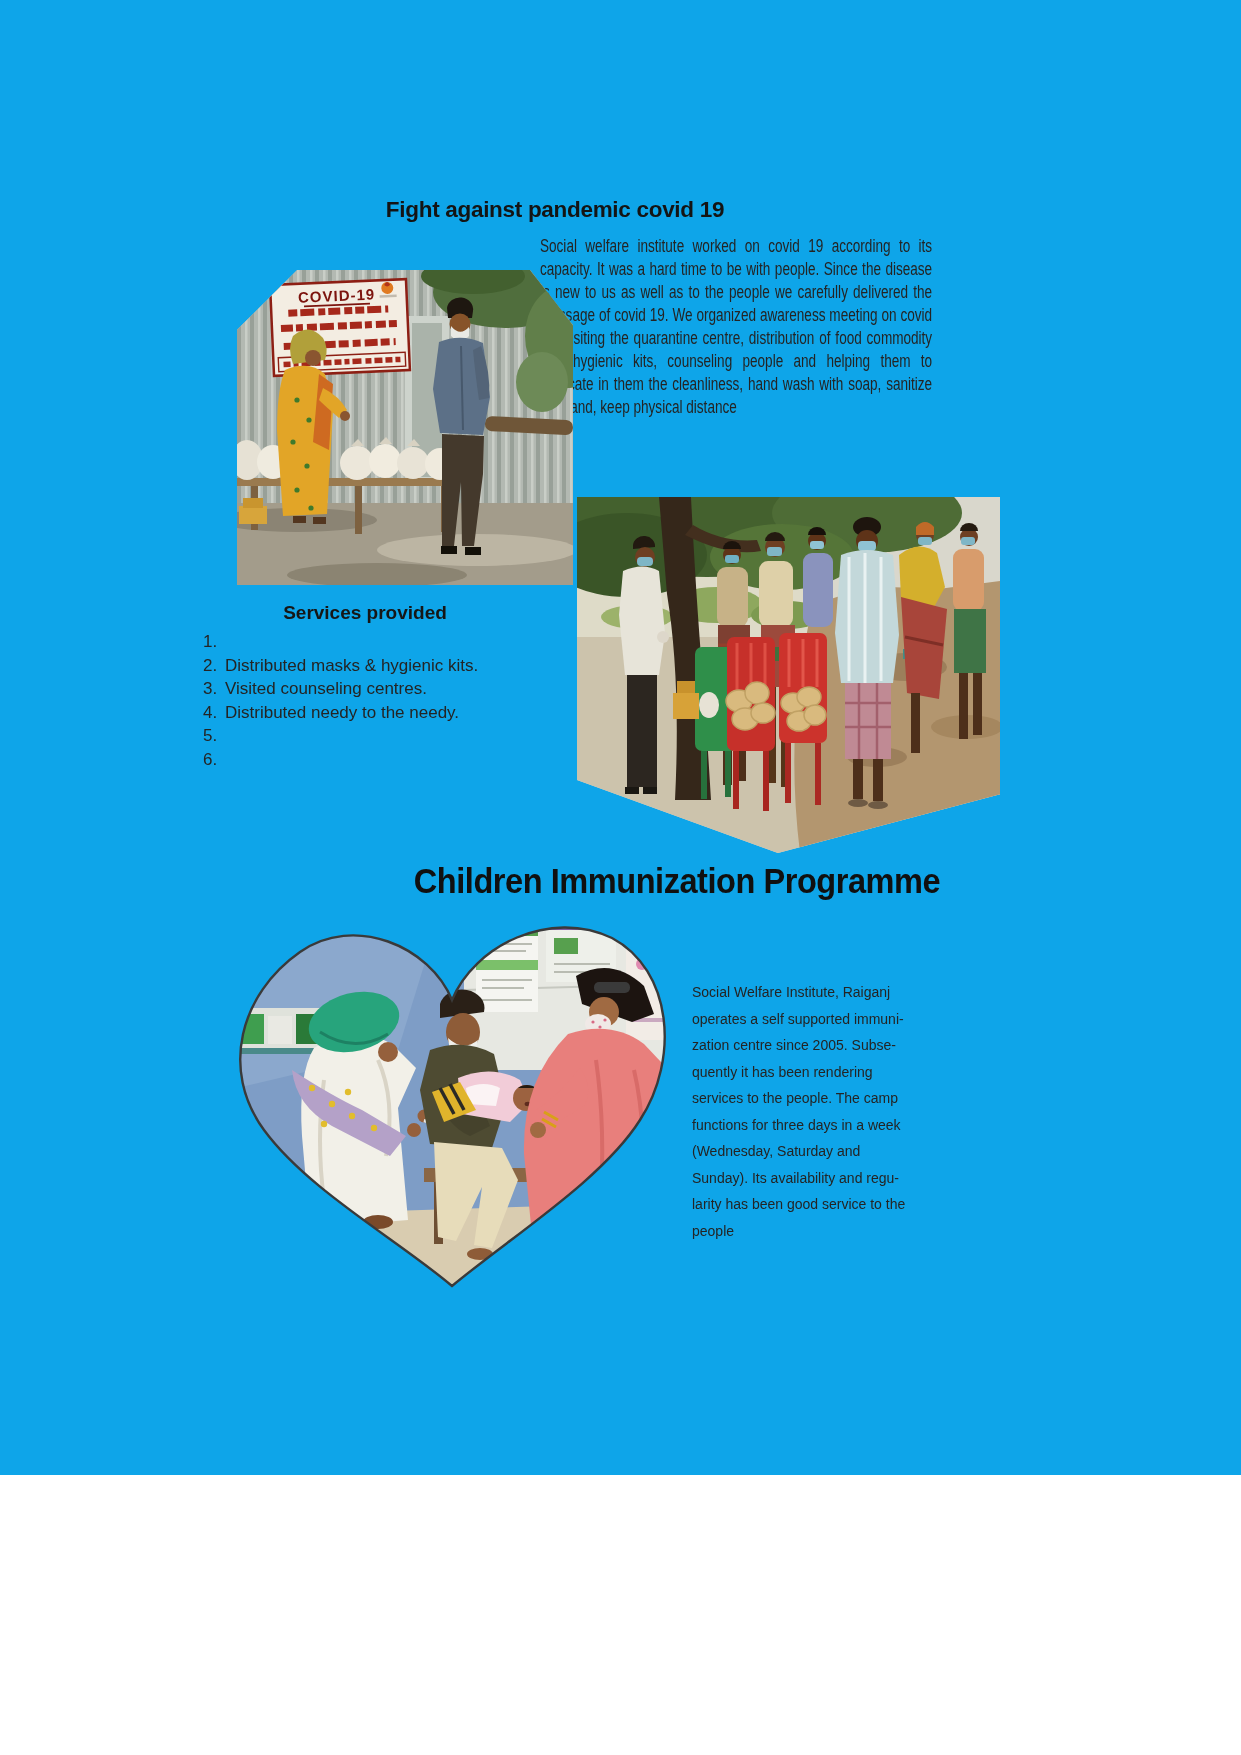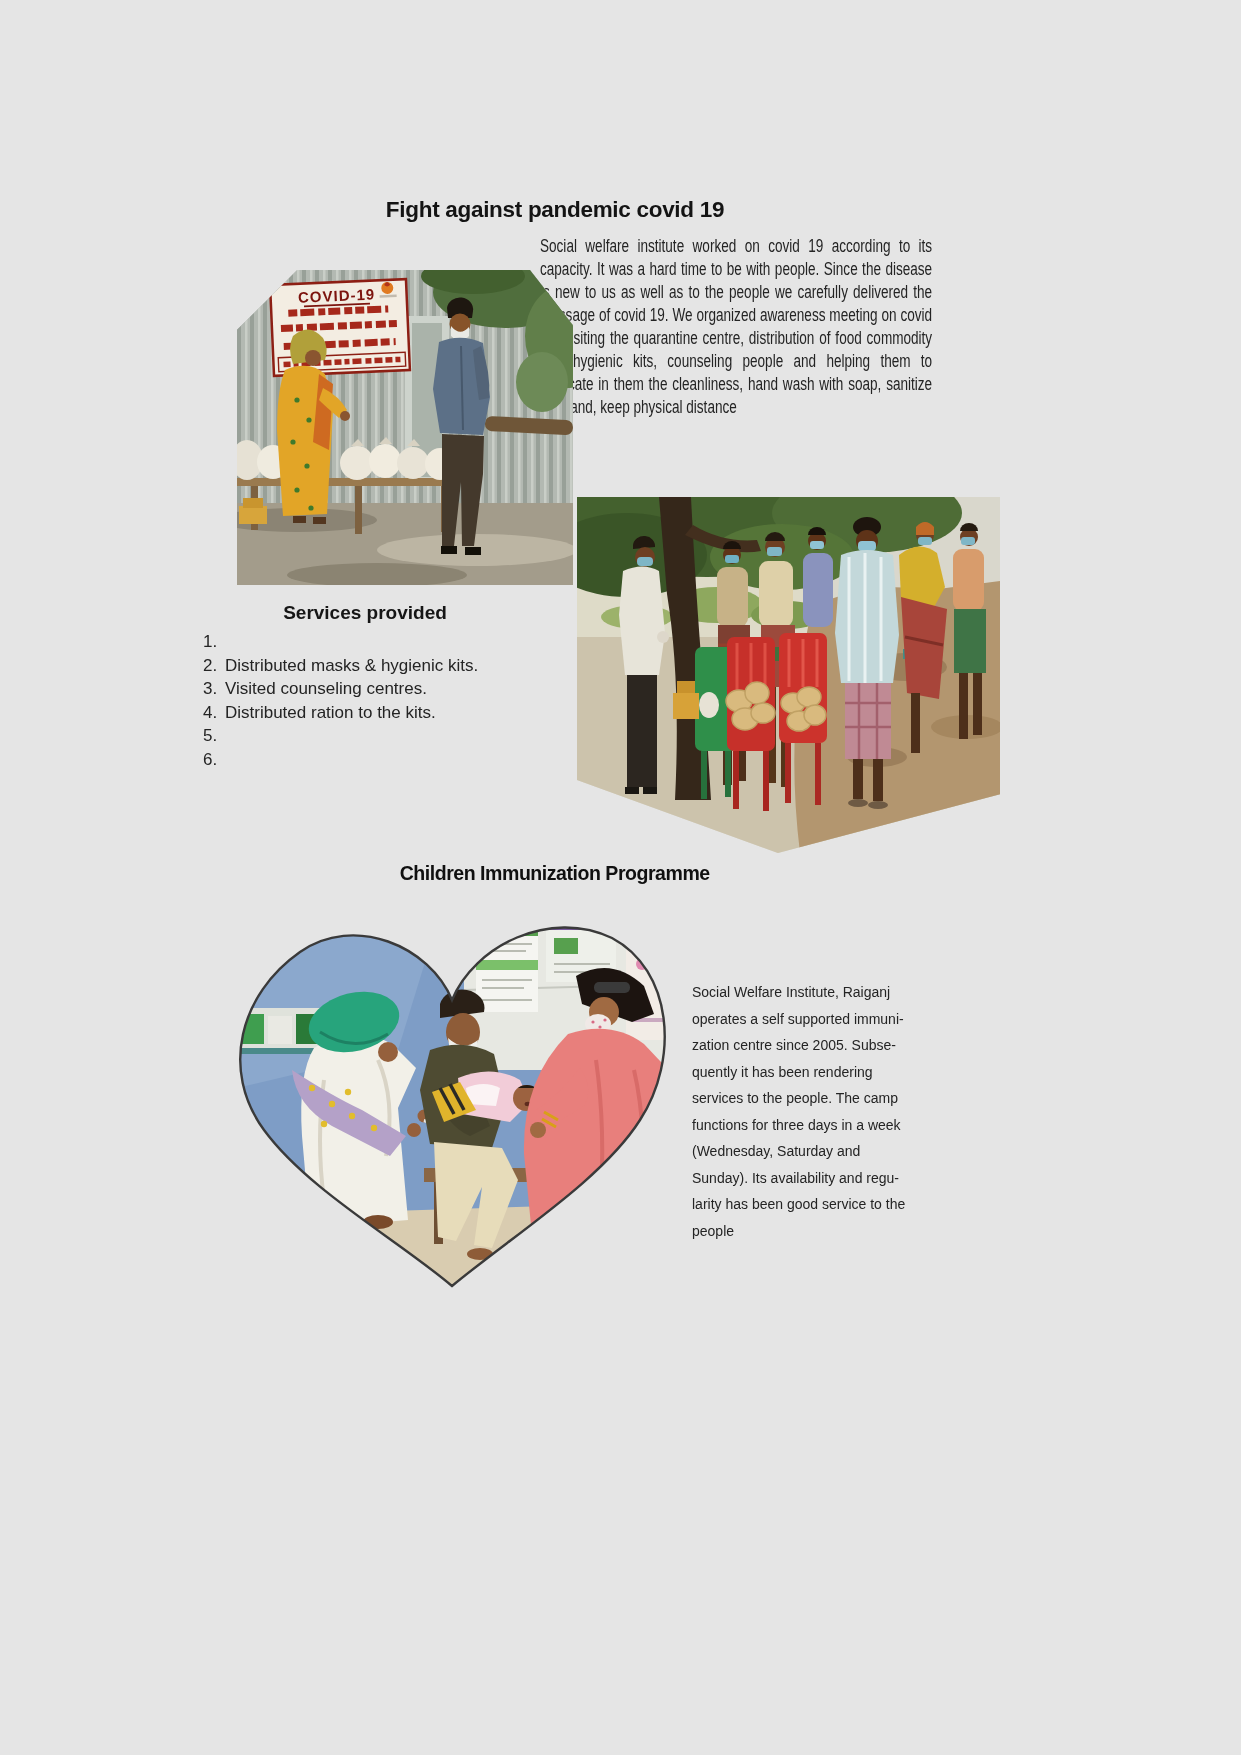--- a/index.html
+++ b/index.html
@@ -1,33 +1,33 @@
 <!DOCTYPE html>
 <html><head>
 <meta charset="utf-8">
 <style>
   *{box-sizing:border-box;margin:0;padding:0}
   html,body{background:#ffffff}
-  .page{position:relative;width:1241px;height:1755px;background:#e5e5e5;overflow:hidden;
+  .page{position:relative;width:1241px;height:1475px;background:#0ea5e9;overflow:hidden;
         font-family:"Liberation Sans",sans-serif;color:#1f1f1f}
   .abs{position:absolute}
   .t1{left:200px;top:197px;width:710px;text-align:center;font-size:22.5px;font-weight:bold;
       letter-spacing:-0.3px;color:#141414}
   .p1{left:540px;top:235px;width:506px;font-size:17.5px;line-height:23px;text-align:justify;
       transform:scaleX(0.775);transform-origin:0 0;color:#242424}
   .photo1{left:237px;top:270px;width:336px;height:315px;
       clip-path:polygon(17.9% 0,87.2% 0,100% 17.5%,100% 100%,0 100%,0 19%)}
   .svch{left:220px;top:602px;width:290px;text-align:center;font-size:19px;font-weight:bold;color:#161616}
   .svclist{left:203px;top:630px;width:380px;font-size:17px;line-height:23.5px;color:#242424}
   .svc-item{display:flex}
   .svc-num{flex:0 0 22px}
   .svc-text{white-space:pre-line}
   .photo2{left:577px;top:497px;width:423px;height:356px;
       clip-path:polygon(0 0,100% 0,100% 83.5%,47.5% 100%,0 79.5%)}
-  .t2{left:150px;top:861px;width:810px;text-align:center;font-size:21px;font-weight:800;color:#101010}
+  .t2{left:150px;top:861px;width:810px;text-align:right;font-size:35px;font-weight:800;color:#101010}
   .t2 span{display:inline-block;transform:scaleX(0.93);letter-spacing:-0.5px}
   .heart{left:226px;top:918px;width:452px;height:382px}
   .p2{left:692px;top:979px;width:345px;font-size:14px;line-height:26.5px;white-space:pre-line;color:#242424}
   svg{display:block;width:100%;height:100%}
   svg text{font-family:"Liberation Sans",sans-serif}
 </style>
 </head>
 <body>
 
 <div class="page">
@@ -149,21 +149,21 @@
     <div class="svc-item">
       <span class="svc-num">2.</span>
       <span class="svc-text">Distributed masks &amp; hygienic kits.</span>
     </div>
     <div class="svc-item">
       <span class="svc-num">3.</span>
       <span class="svc-text">Visited counseling centres.</span>
     </div>
     <div class="svc-item">
       <span class="svc-num">4.</span>
-      <span class="svc-text">Distributed ration to the kits.</span>
+      <span class="svc-text">Distributed needy to the needy.</span>
     </div>
     <div class="svc-item">
       <span class="svc-num">5.</span>
     </div>
     <div class="svc-item">
       <span class="svc-num">6.</span>
     </div>
   </div>
 
   <div class="abs photo2">

